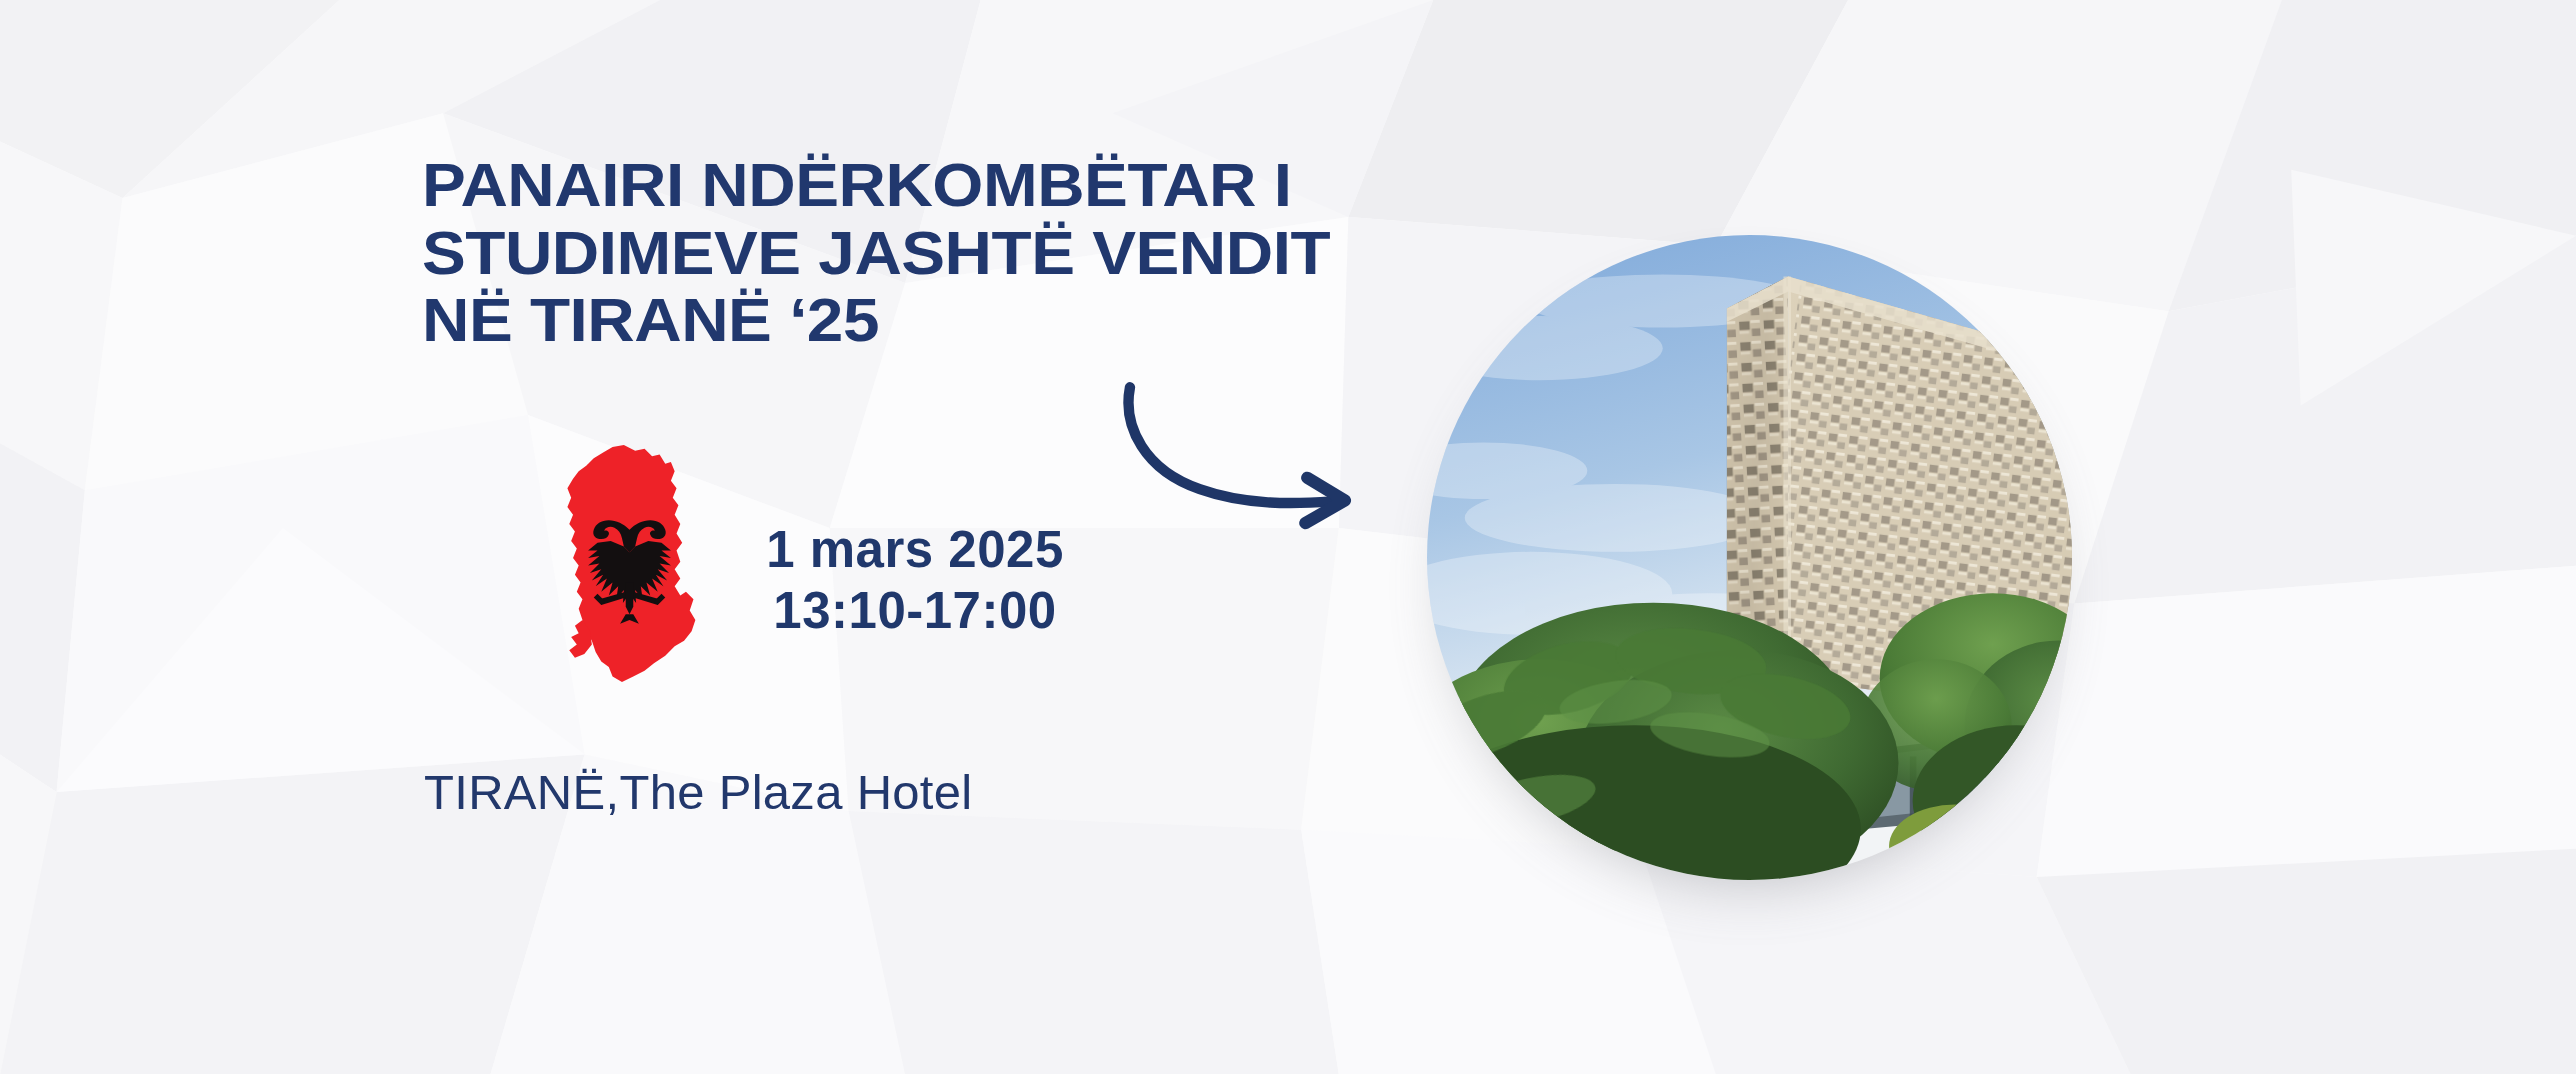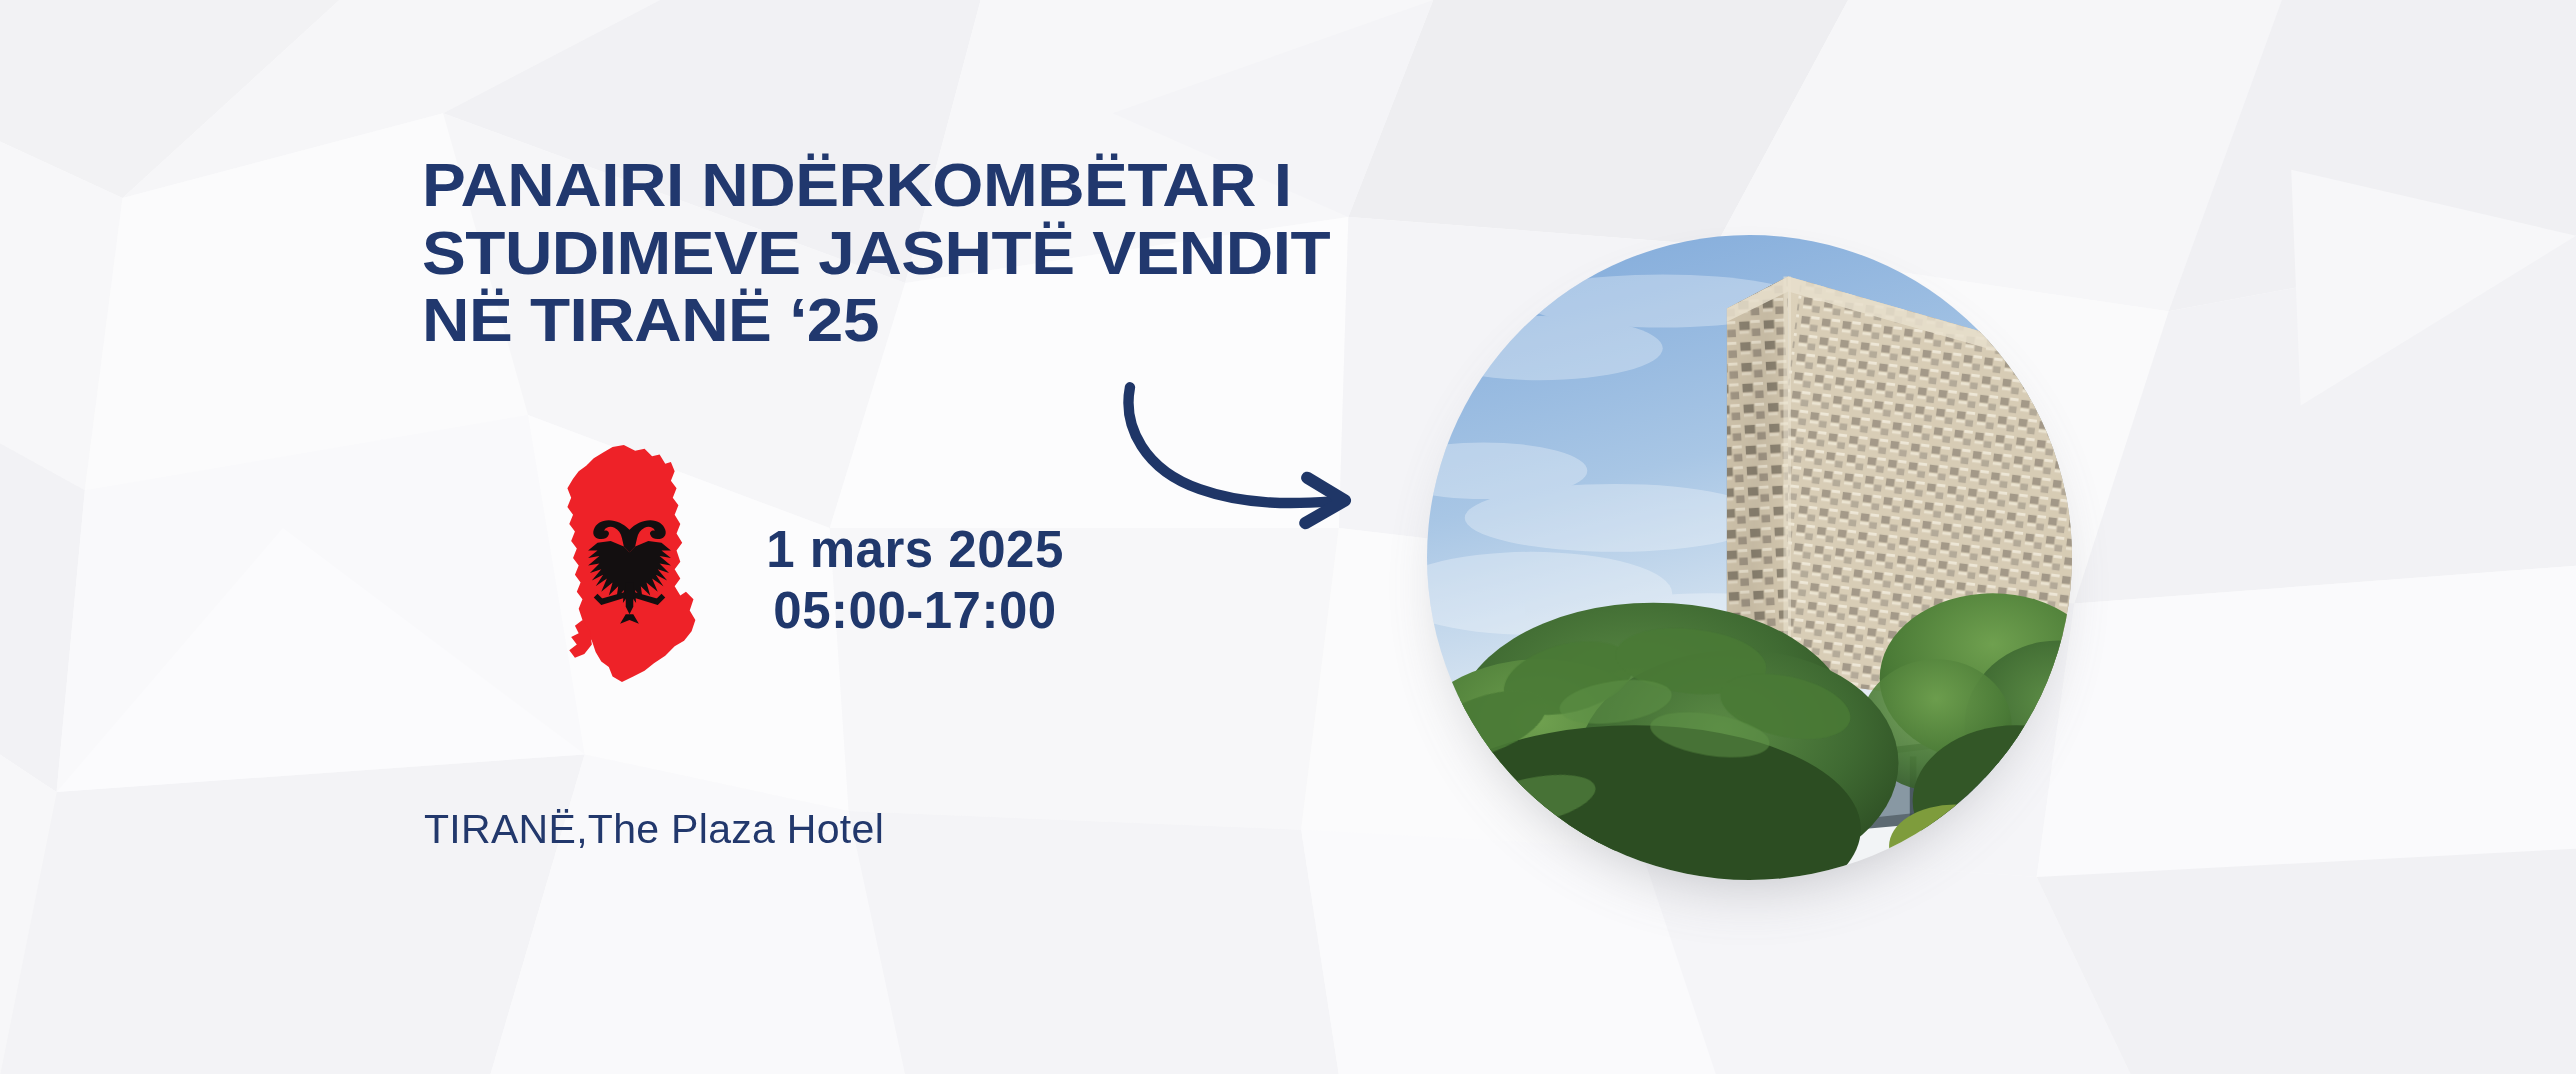--- a/index.html
+++ b/index.html
@@ -66,25 +66,25 @@
     font-size: 51px;
     line-height: 1.20;
     letter-spacing: 0.5px;
   }
   #datetime .dt-line { display: block; }
 
   
   #venue {
     position: absolute;
     left: 424px;
-    top: 806px;
+    top: 764px;
     color: #22386c;
     font-family: "Liberation Sans", sans-serif;
     font-weight: 400;
-    font-size: 41px;
+    font-size: 49px;
     letter-spacing: 0.3px;
     white-space: nowrap;
   }
 
   
   #arrow {
     position: absolute;
     left: 1113px;
     top: 372px;
     width: 264px;
@@ -206,21 +206,21 @@
         <path d="M32,36 L4,28 L4,34 L30,42 Z"></path>
         <path d="M-34,30 L-26,38 L-30,42 L-38,34 Z"></path>
         <path d="M34,30 L26,38 L30,42 L38,34 Z"></path>
         <path d="M-4,52 L-10,62 L0,58 L10,62 L4,52 Z"></path>
       </g>
     </svg>
   </div>
 
   <div id="datetime">
     <span class="dt-line">1 mars 2025</span>
-    <span class="dt-line">05:00-17:00</span>
+    <span class="dt-line">13:10-17:00</span>
   </div>
 
   <div id="venue">TIRANË,The Plaza Hotel</div>
 
   <div id="arrow">
     <svg viewBox="0 0 280 165" aria-hidden="true">
       <path d="M18,16 C10,58 34,104 92,124 C140,141 190,140 232,137" fill="none" stroke="#1f3667" stroke-width="11" stroke-linecap="round"></path>
       <path d="M206,112 L246,136 L204,160" fill="none" stroke="#1f3667" stroke-width="13" stroke-linecap="round" stroke-linejoin="round"></path>
     </svg>
   </div>

